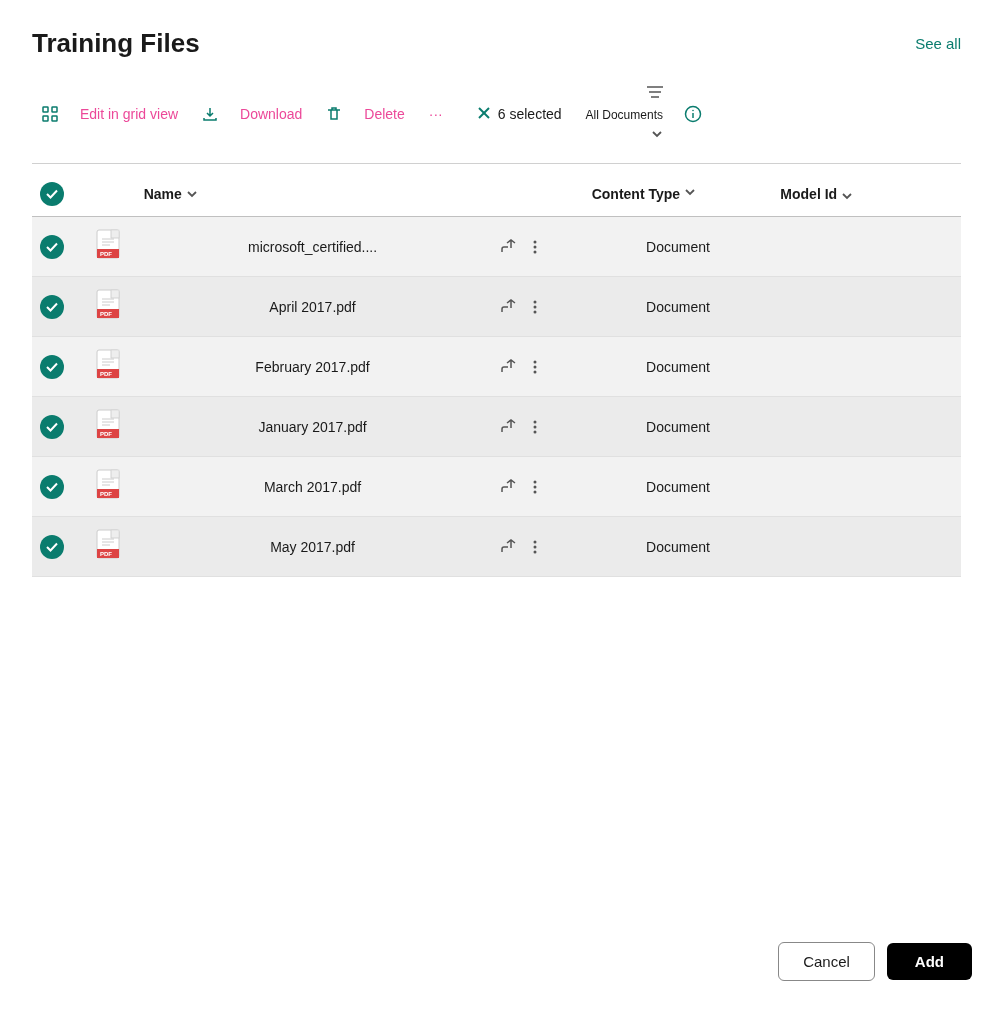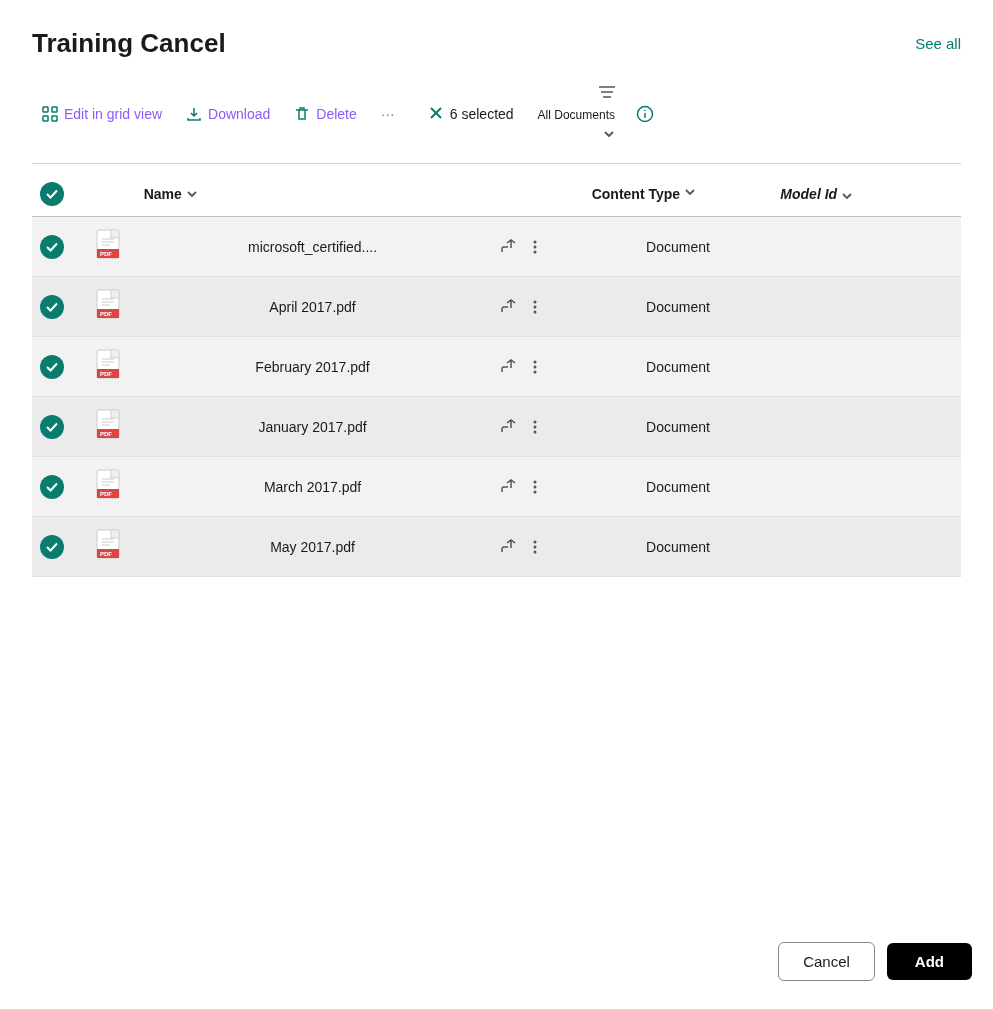--- a/index.html
+++ b/index.html
@@ -40,25 +40,25 @@
       display: flex;
       align-items: center;
       gap: 4px;
       padding-bottom: 14px;
       border-bottom: 1px solid #d0d0d0;
       flex-wrap: wrap;
     }
     .toolbar-btn {
       display: flex;
       align-items: center;
-      gap: 6px;
+      gap: 22px;
       padding: 6px 10px;
       border: none;
       background: transparent;
-      color: #8b5cf6;
+      color: #ec4899;
       font-size: 14px;
       cursor: pointer;
       border-radius: 4px;
     }
     .toolbar-btn .icon-svg {
       color: #0a7c6e;
       display: flex;
       align-items: center;
     }
     .toolbar-separator {
@@ -116,21 +116,21 @@
     }
     .file-table th {
       padding: 10px 8px;
       text-align: left;
       font-size: 14px;
       font-weight: 600;
       color: #1a1a1a;
     }
     .th-name { display: flex; align-items: center; gap: 4px; }
     .th-content { display: flex; align-items: flex-start; gap: 4px; }
-    .th-model { display: flex; align-items: flex-end; gap: 4px; font-style: italic; }
+    .th-model { display: flex; align-items: flex-end; gap: 4px; }
 
     .col-check { width: 44px; }
     .col-icon { width: 44px; }
     .col-name { width: 300px; }
     .col-actions { width: 80px; }
     .col-content { width: 160px; }
     .col-model { width: 160px; }
 
     .file-table tbody tr {
       background: #f2f2f2;
@@ -206,21 +206,21 @@
       color: #fff;
       cursor: pointer;
     }
   </style>
 </head>
 <body>
 
 <div class="page-container">
 
   <div class="page-header">
-    <h1 class="page-title">Training Cancel</h1>
+    <h1 class="page-title">Training Files</h1>
     <a class="see-all-link">See all</a>
   </div>
 
   <div class="toolbar">
 
     <button class="toolbar-btn">
       <span class="icon-svg">
         <svg width="16" height="16" viewBox="0 0 16 16" fill="none" stroke="#0a7c6e" stroke-width="1.5">
           <rect x="1" y="1" width="5" height="5" rx="0.5"></rect>
           <rect x="10" y="1" width="5" height="5" rx="0.5"></rect>

